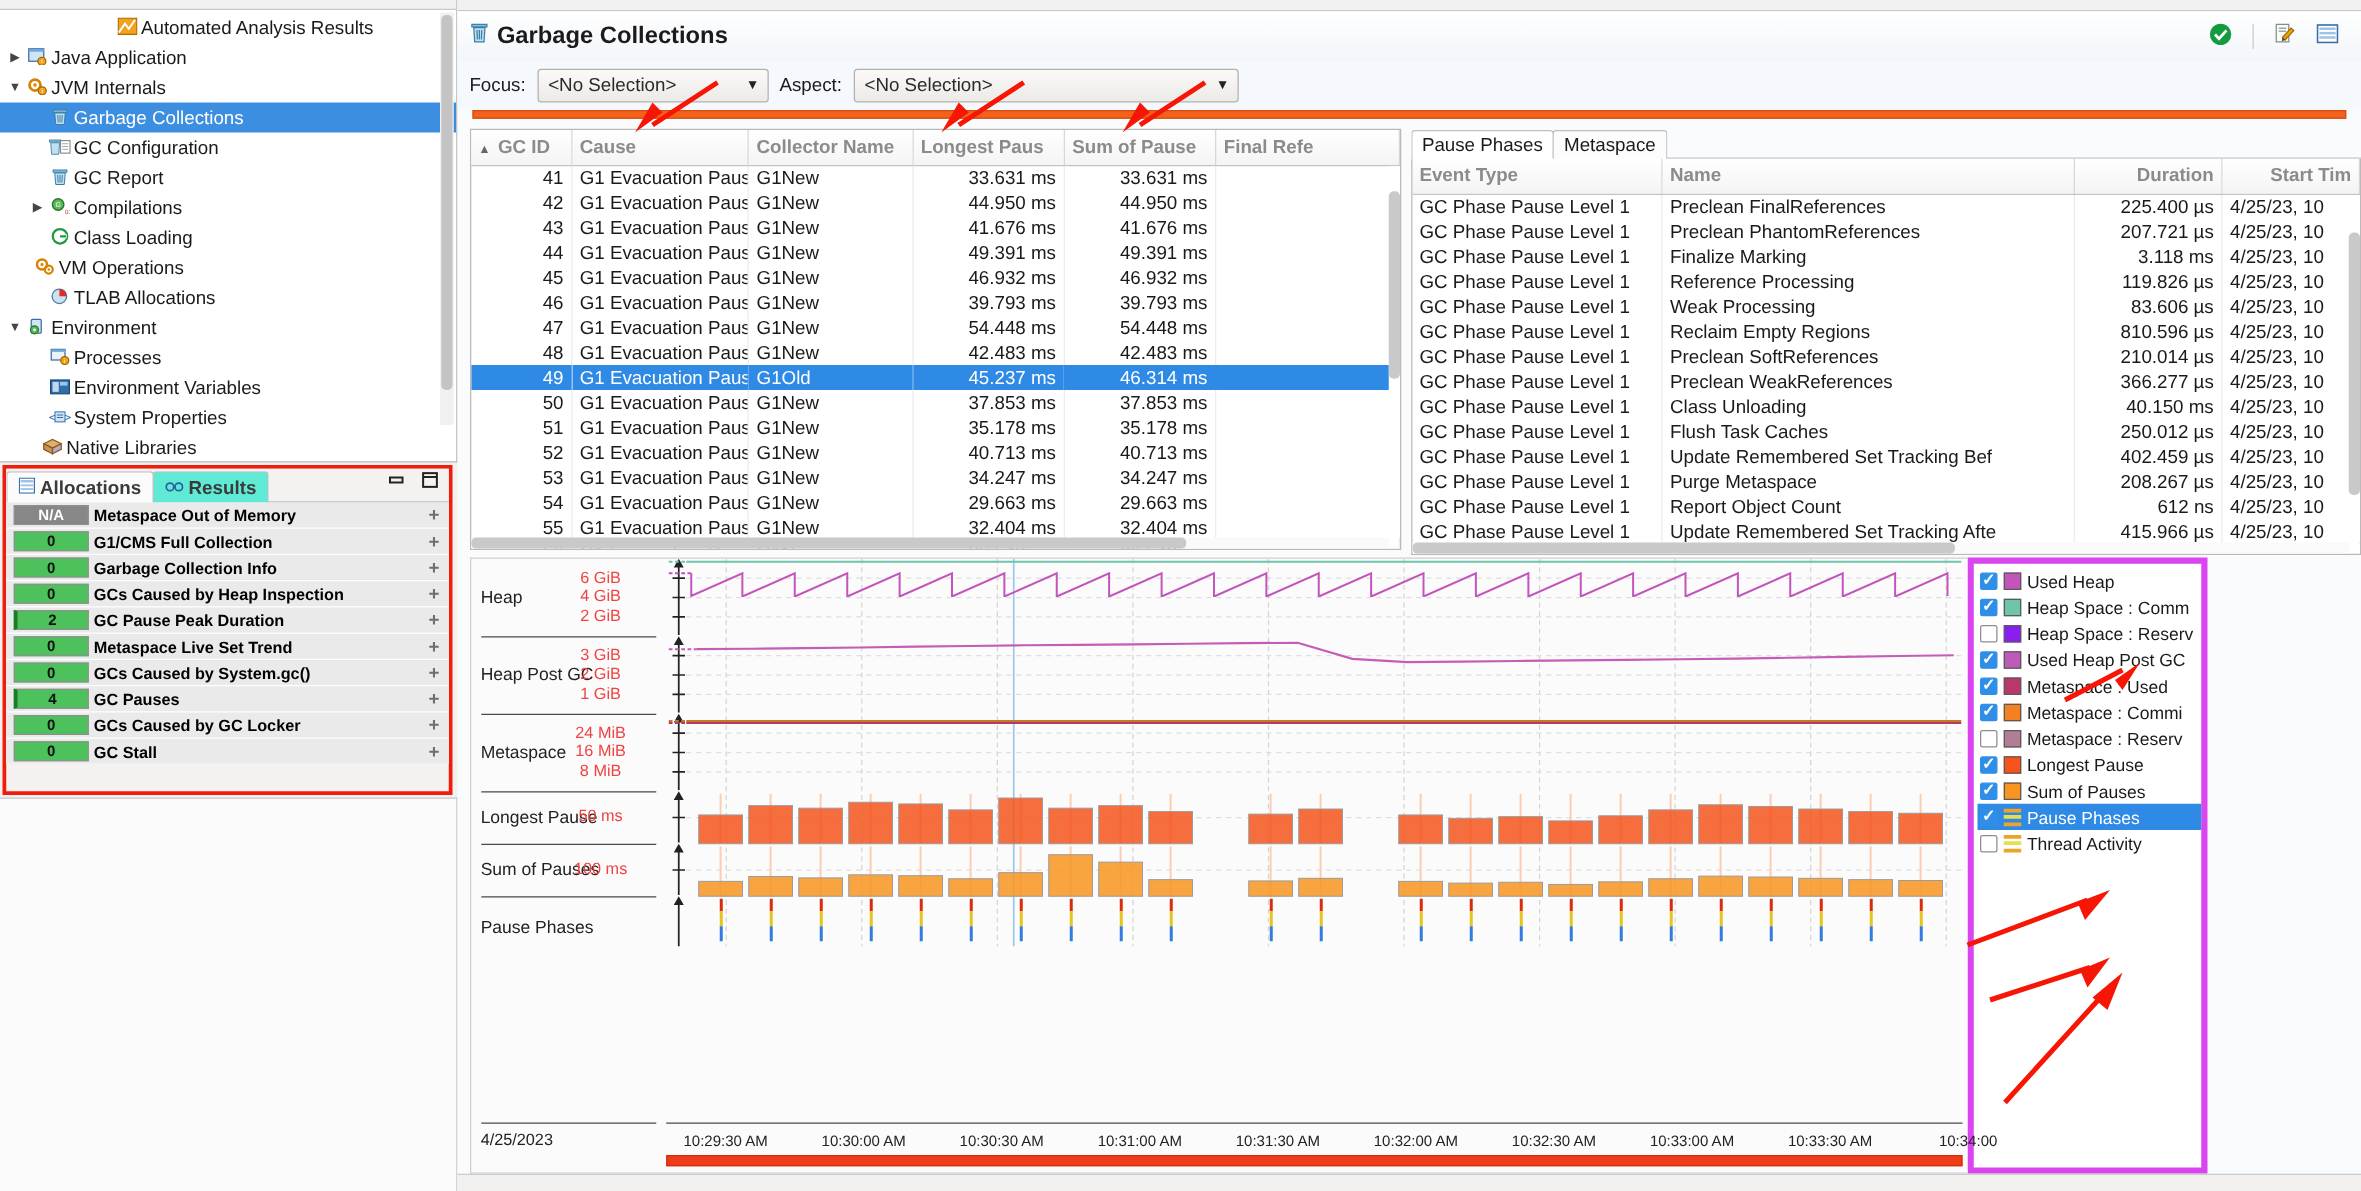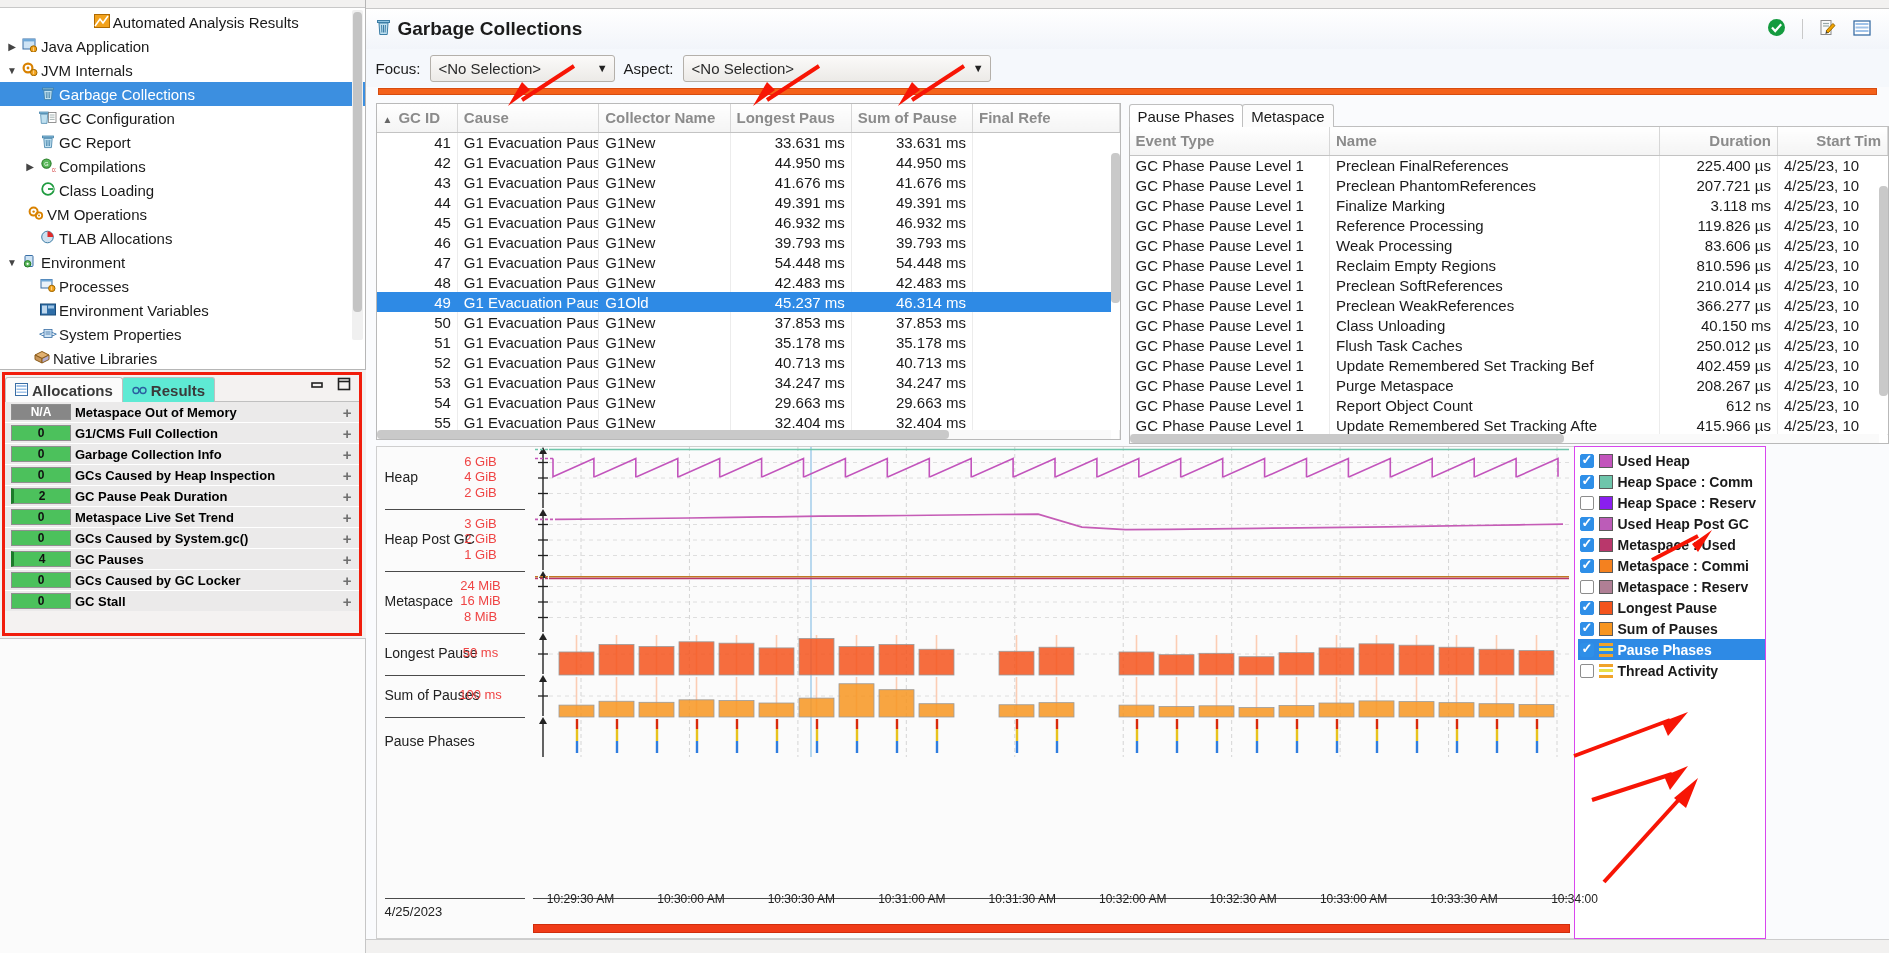--- a/index.html
+++ b/index.html
@@ -164,21 +164,21 @@
   td.c-id { text-align:right; }
 
   .grid-scroll-v { position:absolute; right:0; top:29px; bottom:9px; width:9px; background:#fff; }
   .grid-scroll-v i { position:absolute; left:0; top:0; width:9px; height:150px; background:#c9c9c9; display:block; border-radius:4px;}
   .grid-scroll-h { position:absolute; left:0; right:9px; bottom:0; height:9px; background:#fafafa; }
   .grid-scroll-h i { position:absolute; left:0; top:0; height:9px; width:78%; background:#c9c9c9; display:block; border-radius:4px;}
 
   
   .chart-area { flex:1; display:flex; margin:6px 0 0 10px; }
   .chart-main { position:relative; width:1198px; background:#fbfbfb; border:1px solid #cfcfcf; border-right:none; }
-  .chart-legend { width:192px; background:#ffffff; border:1px solid #d946ef; padding:3px 0 4px 3px;font-weight:bold; }
+  .chart-legend { width:192px; background:#ffffff; border:5px solid #d946ef; padding:3px 0 4px 3px; }
 
   .legend-row { display:flex; align-items:center; gap:5px; height:21px; padding-left:2px; font-size:14px; white-space:nowrap; }
   .legend-row.sel { background:#2e8ae5; color:#fff; }
   .lswatch { width:14px; height:14px; border:1px solid #5a5a5a; flex:0 0 14px; }
   .lswatch.stack { border:none; display:flex; flex-direction:column; justify-content:space-between; height:14px; }
   .lswatch.stack b { display:block; height:3px; background:#f0a32a; }
   .lswatch.stack b:nth-child(2) { background:#e8e04a; }
   .lswatch.stack b:nth-child(3) { background:#f0a32a; }
 
   .lane-labels { position:absolute; left:0; top:0; width:150px; }
@@ -188,21 +188,21 @@
   .lane-div { position:absolute; left:8px; width:140px; height:1px; background:#4a4a4a; }
 
   .tick-lbl { position:absolute; font-size:13px; color:#ef4444; text-align:center; }
 
   .plot { position:absolute; left:156px; right:0; top:0; bottom:46px; overflow:hidden; }
 
   .xaxis-row { position:absolute; left:0; right:0; bottom:0; height:46px; }
   .xdate { position:absolute; left:8px; top:12px; font-size:13px; color:#222; }
   .xline { position:absolute; left:8px; width:140px; top:6px; height:1px; background:#4a4a4a; }
   .xline2 { position:absolute; left:156px; right:4px; top:6px; height:1px; background:#4a4a4a; }
-  .xtick { position:absolute; top:0; font-size:12px; color:#222; transform:translateX(-50%); white-space:nowrap; }
+  .xtick { position:absolute; top:14px; font-size:12px; color:#222; transform:translateX(-50%); white-space:nowrap; }
   .red-range { position:absolute; left:156px; right:4px; bottom:5px; height:9px; background:#f03b18; border:1px solid #d02d0c; }
 
   .bottom-strip { height:14px; background:#f2f1f0; border-top:1px solid #cccccc; }
 
   
   .arrow { position:absolute; pointer-events:none; }
   svg.arrow path { fill:none; stroke:#f71505; stroke-width:4; }
   svg.arrow polygon { fill:#f71505; }
 </style>
 </head>

